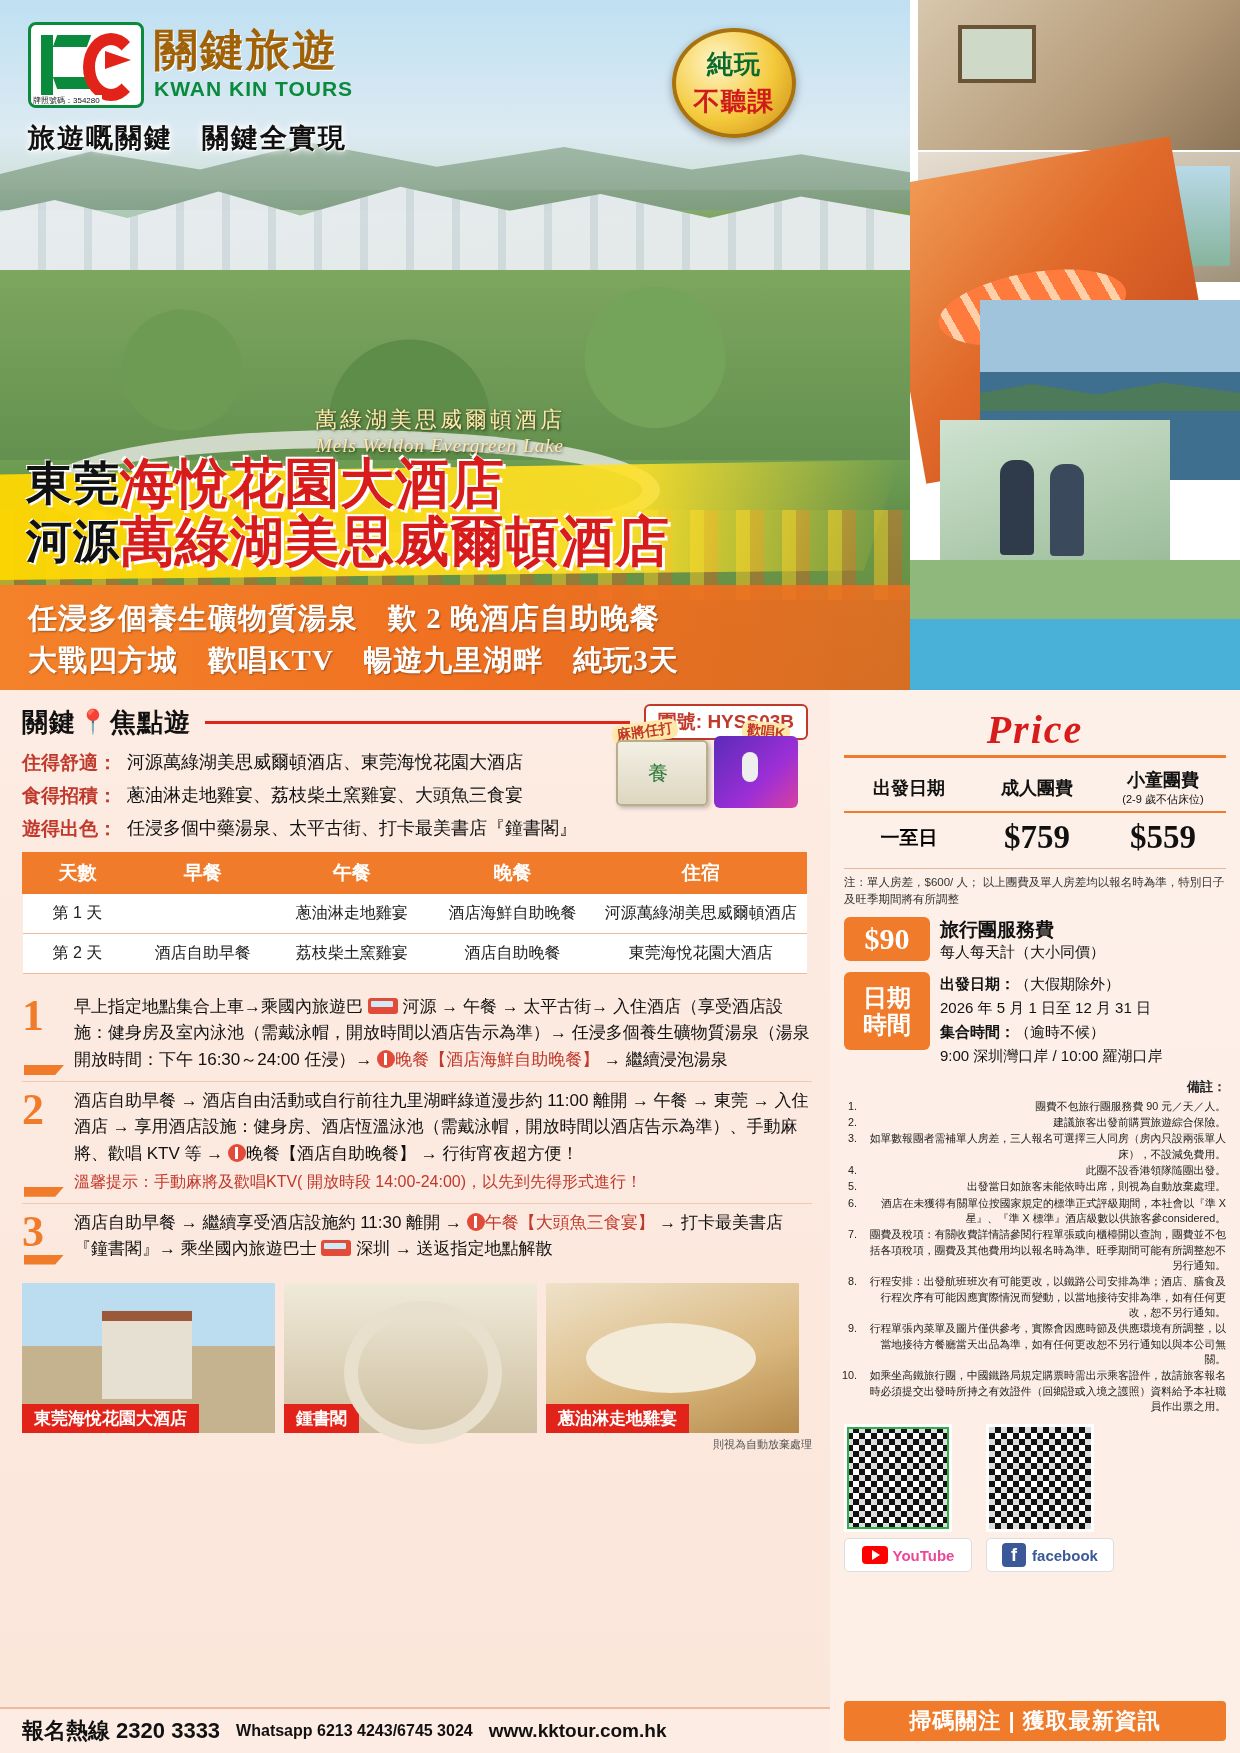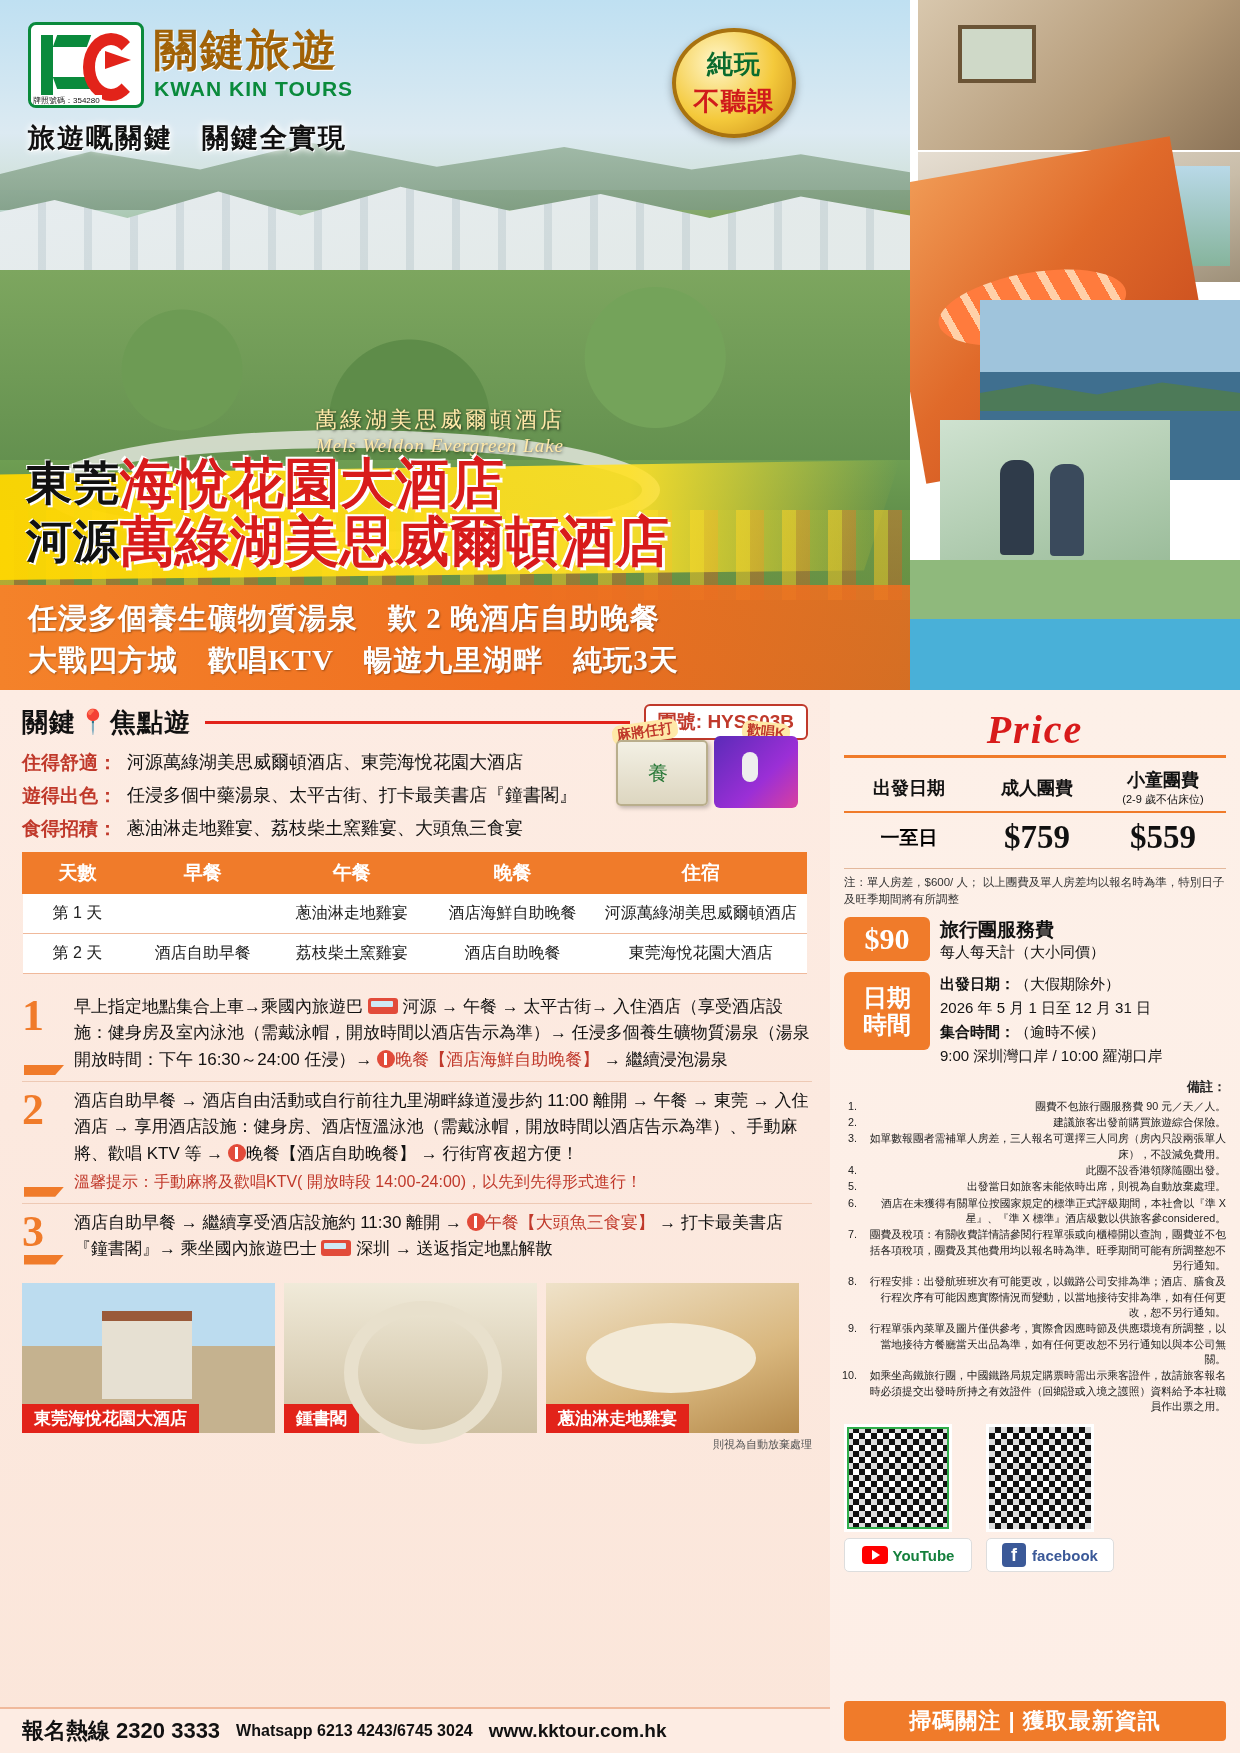--- a/index.html
+++ b/index.html
@@ -282,21 +282,21 @@
 
   .socials{ display:flex; gap:14px; margin-top:10px; align-items:flex-start;}
   .qr{ width:108px;height:108px; background:#fff; position:relative;
     background-image:
       repeating-linear-gradient(90deg,#111 0 6px,#fff 6px 12px),
       repeating-linear-gradient(0deg,#111 0 6px,#fff 6px 12px);
     background-blend-mode:difference; border:3px solid #fff;}
   .qr.green{ box-shadow:0 0 0 2px #2fae4a inset;}
   .socbtn{ width:128px;height:34px;border-radius:5px;display:flex;align-items:center;justify-content:center;
     font-size:15px;font-weight:bold;color:#fff;margin-top:6px;}
-  .yt{ background:#fff;color:#15803d;border:1px solid #ddd;}
+  .yt{ background:#fff;color:#ec4899;border:1px solid #ddd;}
   .yt .play{ width:26px;height:18px;background:#ff0000;border-radius:4px;margin-right:5px;position:relative;}
   .yt .play:after{content:"";position:absolute;left:10px;top:4px;border-left:8px solid #fff;border-top:5px solid transparent;border-bottom:5px solid transparent;}
   .fb{ background:#fff;color:#3b5998;border:1px solid #ddd;}
   .fb .f{ width:24px;height:24px;background:#3b5998;color:#fff;border-radius:4px;margin-right:6px;
     font-size:18px;font-weight:bold;display:flex;align-items:center;justify-content:center;}
   .scan-bar{
     position:absolute; left:14px; right:14px; bottom:12px; height:40px;
     background:#f07b2a; color:#fff; border-radius:4px;
     display:flex;align-items:center;justify-content:center; font-size:22px;font-weight:bold;letter-spacing:1px;
   }
@@ -387,26 +387,26 @@
       <span class="rule"></span>
       <span class="tour-no">團號: HYSS03B</span>
     </div>
 
     <div class="info-rows">
       <div class="irow">
         <span class="lab">住得舒適：</span>
         <span class="val">河源萬綠湖美思威爾頓酒店、東莞海悅花園大酒店</span>
       </div>
       <div class="irow">
+        <span class="lab">食得招積：</span>
+        <span class="val">蔥油淋走地雞宴、荔枝柴土窯雞宴、大頭魚三食宴</span>
+      </div>
+      <div class="irow">
         <span class="lab">遊得出色：</span>
         <span class="val">任浸多個中藥湯泉、太平古街、打卡最美書店『鐘書閣』</span>
-      </div>
-      <div class="irow">
-        <span class="lab">食得招積：</span>
-        <span class="val">蔥油淋走地雞宴、荔枝柴土窯雞宴、大頭魚三食宴</span>
       </div>
     </div>
 
     <div class="mahjong-badge">
       <div class="mj-label">麻將任打</div>
       <div class="mj-tiles"></div>
       <div class="ktv-label">歡唱K</div>
       <div class="ktv"></div>
     </div>
 

